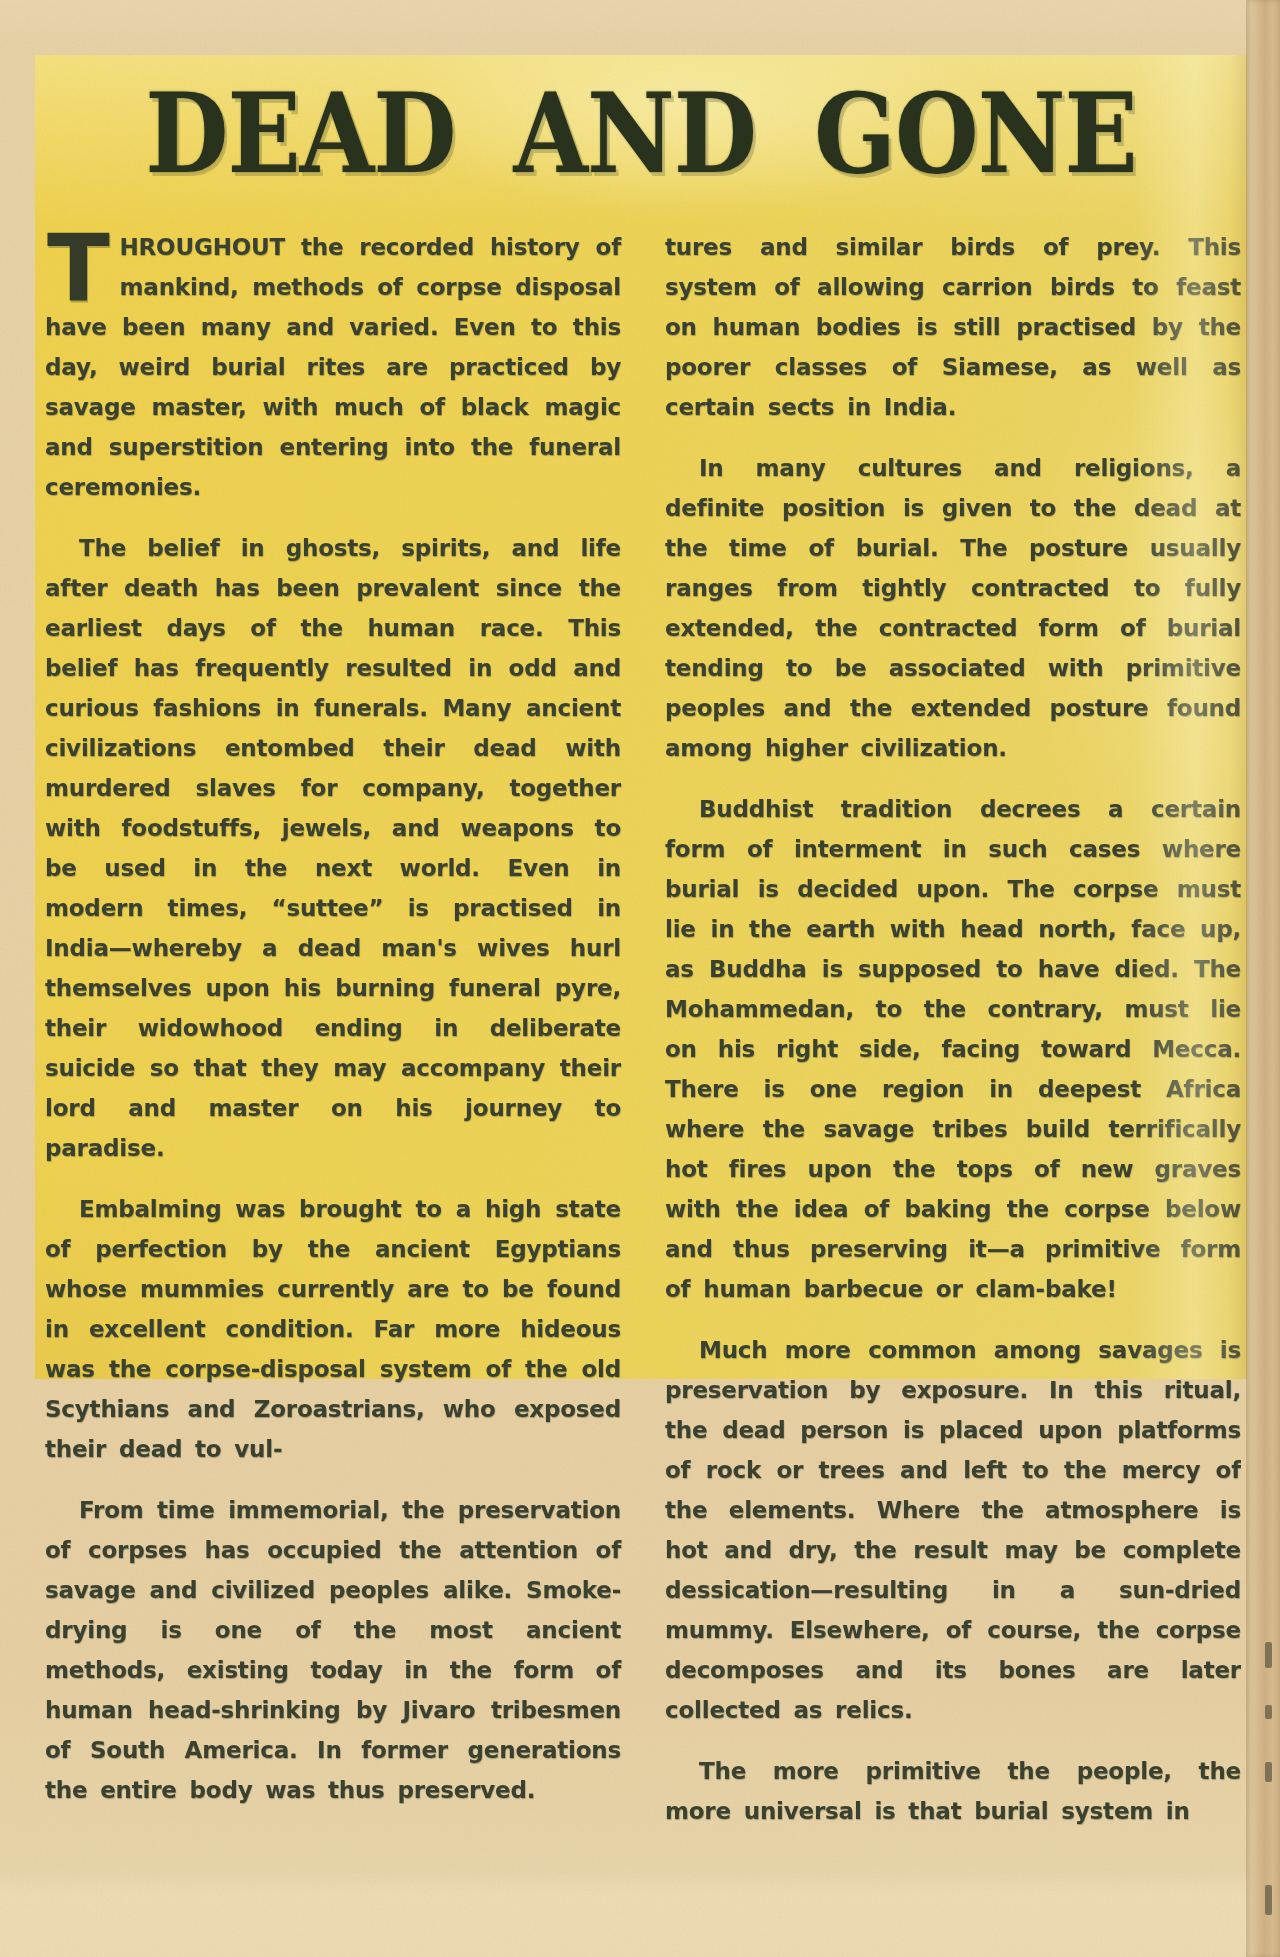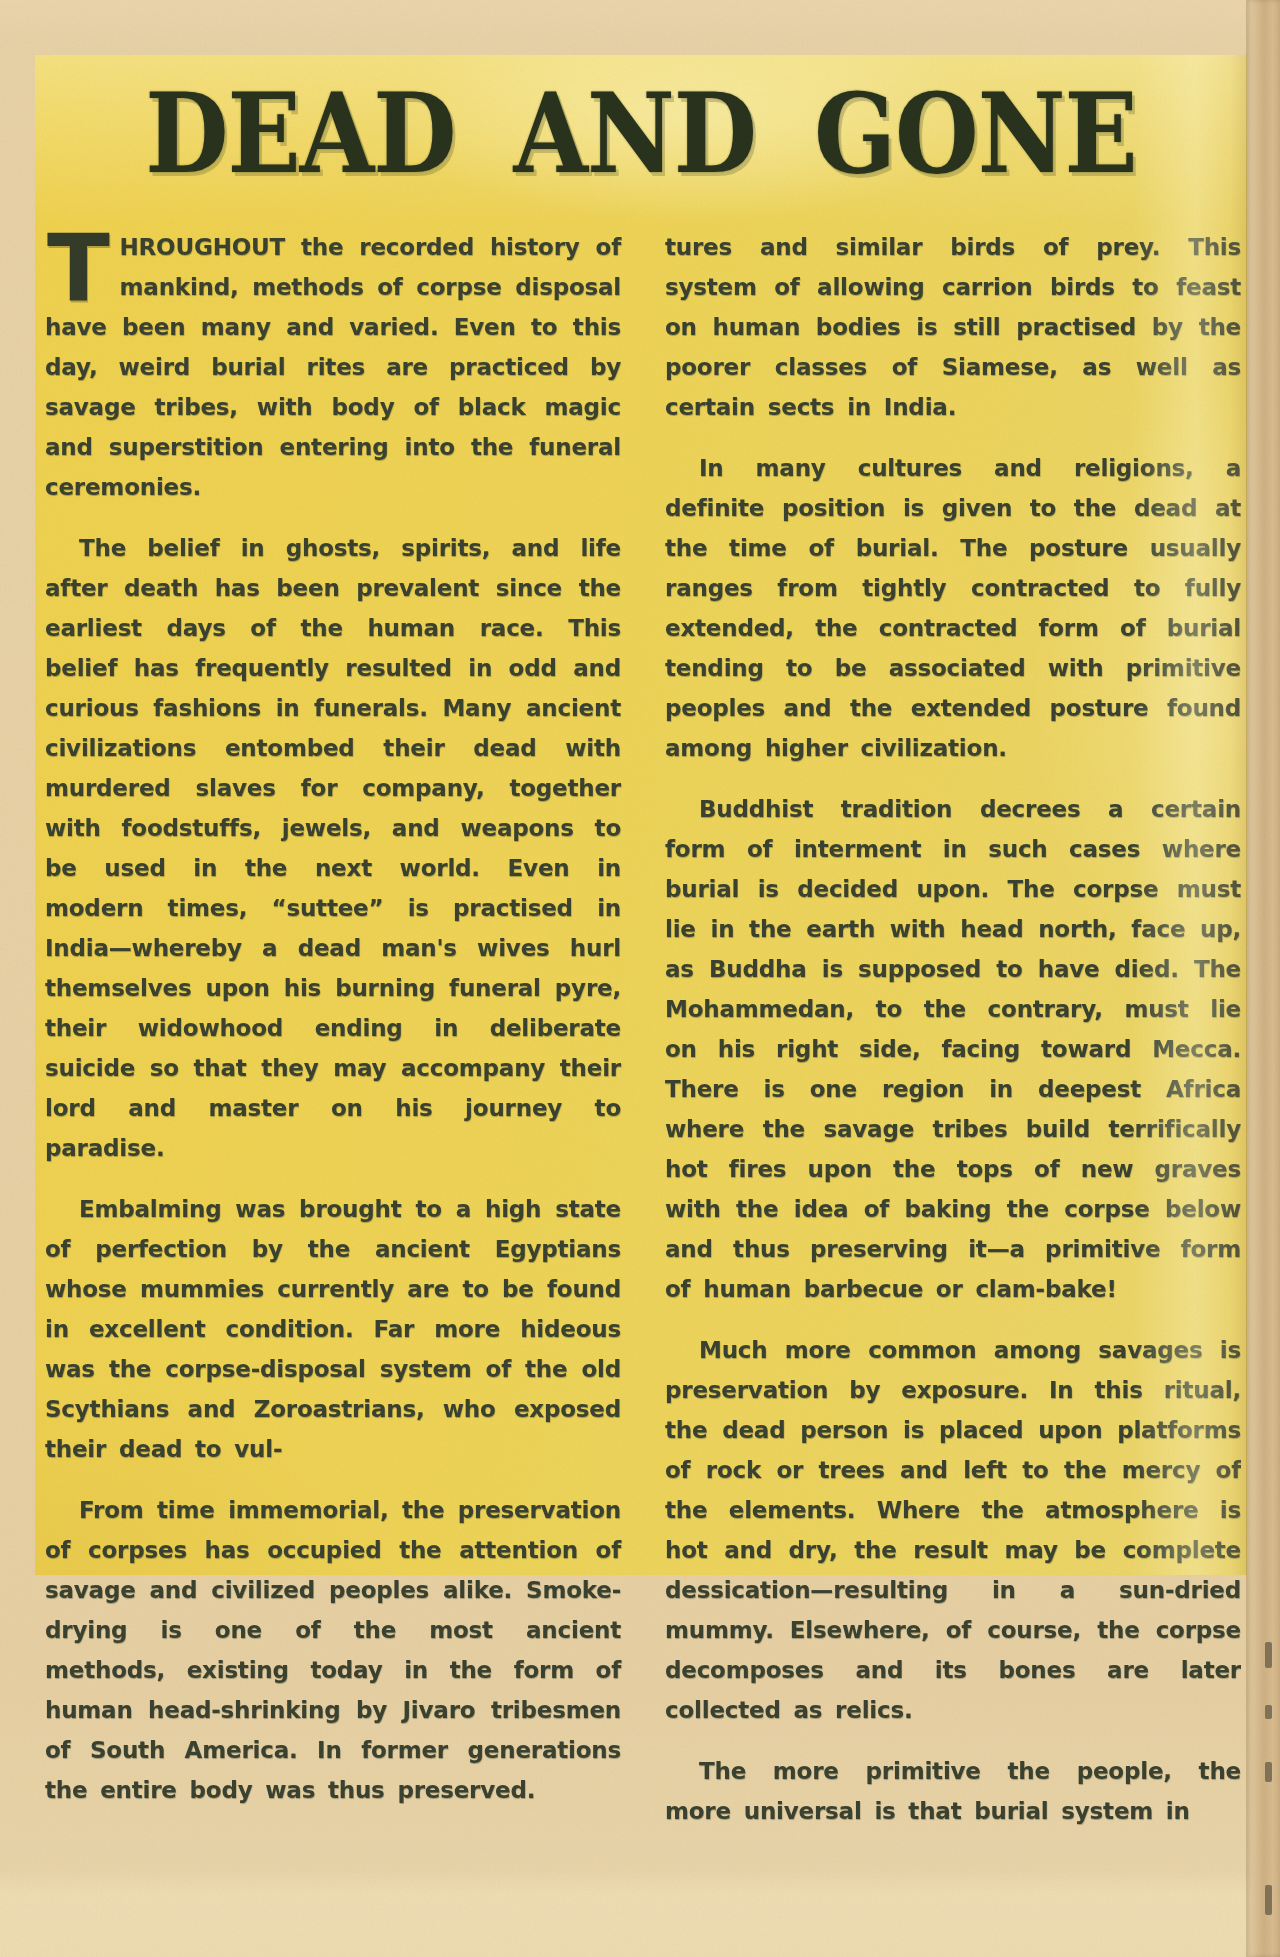--- a/index.html
+++ b/index.html
@@ -18,21 +18,21 @@
       #ecd6ae 0px, #e8d2a7 45px,
       #e7d1a4 1700px, #e9d5aa 1870px,
       #efddb5 1895px, #eedcb2 100%);
   }
   
   .panel {
     position: absolute;
     left: 35px;
     top: 55px;
     width: 1212px;
-    height: 1520px;
+    height: 1324px;
     background:
       radial-gradient(ellipse 430px 150px at 54% 4%, rgba(255,249,200,0.50), rgba(255,249,200,0) 70%),
       radial-gradient(ellipse 260px 420px at 98% 42%, rgba(255,245,190,0.30), rgba(255,245,190,0) 75%),
       radial-gradient(ellipse 500px 300px at 2% 100%, rgba(200,150,40,0.12), rgba(200,150,40,0) 70%),
       linear-gradient(100deg, #f0d24e 0%, #eed457 45%, #edd55f 70%, #ecd76e 100%);
   }
   .panel::before {
     content: "";
     position: absolute;
     left: 0; top: 0; right: 0;
@@ -141,21 +141,21 @@
 
 <div class="page">
 
   <div class="panel">
 
     <h1 class="title">DEAD AND GONE</h1>
 
     <div class="columns">
 
       <div class="col">
-        <p class="para"><span class="dropcap">T</span><span>HROUGHOUT</span><span> the recorded history of mankind, methods of corpse disposal have been many and varied. Even to this day, weird burial rites are practiced by savage tribes, with body of black magic and superstition entering into the funeral ceremonies.</span></p>
+        <p class="para"><span class="dropcap">T</span><span>HROUGHOUT</span><span> the recorded history of mankind, methods of corpse disposal have been many and varied. Even to this day, weird burial rites are practiced by savage master, with much of black magic and superstition entering into the funeral ceremonies.</span></p>
         <p class="para indent">The belief in ghosts, spirits, and life after death has been prevalent since the earliest days of the human race. This belief has frequently resulted in odd and curious fashions in funerals. Many ancient civilizations entombed their dead with murdered slaves for company, together with foodstuffs, jewels, and weapons to be used in the next world. Even in modern times, “suttee” is practised in India—whereby a dead man's wives hurl themselves upon his burning funeral pyre, their widowhood ending in deliberate suicide so that they may accompany their lord and master on his journey to paradise.</p>
         <p class="para indent">Embalming was brought to a high state of perfection by the ancient Egyptians whose mummies currently are to be found in excellent condition. Far more hideous was the corpse-disposal system of the old Scythians and Zoroastrians, who exposed their dead to vul-</p>
         <p class="para indent">From time immemorial, the preservation of corpses has occupied the attention of savage and civilized peoples alike. Smoke-drying is one of the most ancient methods, existing today in the form of human head-shrinking by Jivaro tribesmen of South America. In former generations the entire body was thus preserved.</p>
       </div>
 
       <div class="col">
         <p class="para">tures and similar birds of prey. This system of allowing carrion birds to feast on human bodies is still practised by the poorer classes of Siamese, as well as certain sects in India.</p>
         <p class="para indent">In many cultures and religions, a definite position is given to the dead at the time of burial. The posture usually ranges from tightly contracted to fully extended, the contracted form of burial tending to be associated with primitive peoples and the extended posture found among higher civilization.</p>
         <p class="para indent">Buddhist tradition decrees a certain form of interment in such cases where burial is decided upon. The corpse must lie in the earth with head north, face up, as Buddha is supposed to have died. The Mohammedan, to the contrary, must lie on his right side, facing toward Mecca. There is one region in deepest Africa where the savage tribes build terrifically hot fires upon the tops of new graves with the idea of baking the corpse below and thus preserving it—a primitive form of human barbecue or clam-bake!</p>
         <p class="para indent">Much more common among savages is preservation by exposure. In this ritual, the dead person is placed upon platforms of rock or trees and left to the mercy of the elements. Where the atmosphere is hot and dry, the result may be complete dessication—resulting in a sun-dried mummy. Elsewhere, of course, the corpse decomposes and its bones are later collected as relics.</p>

